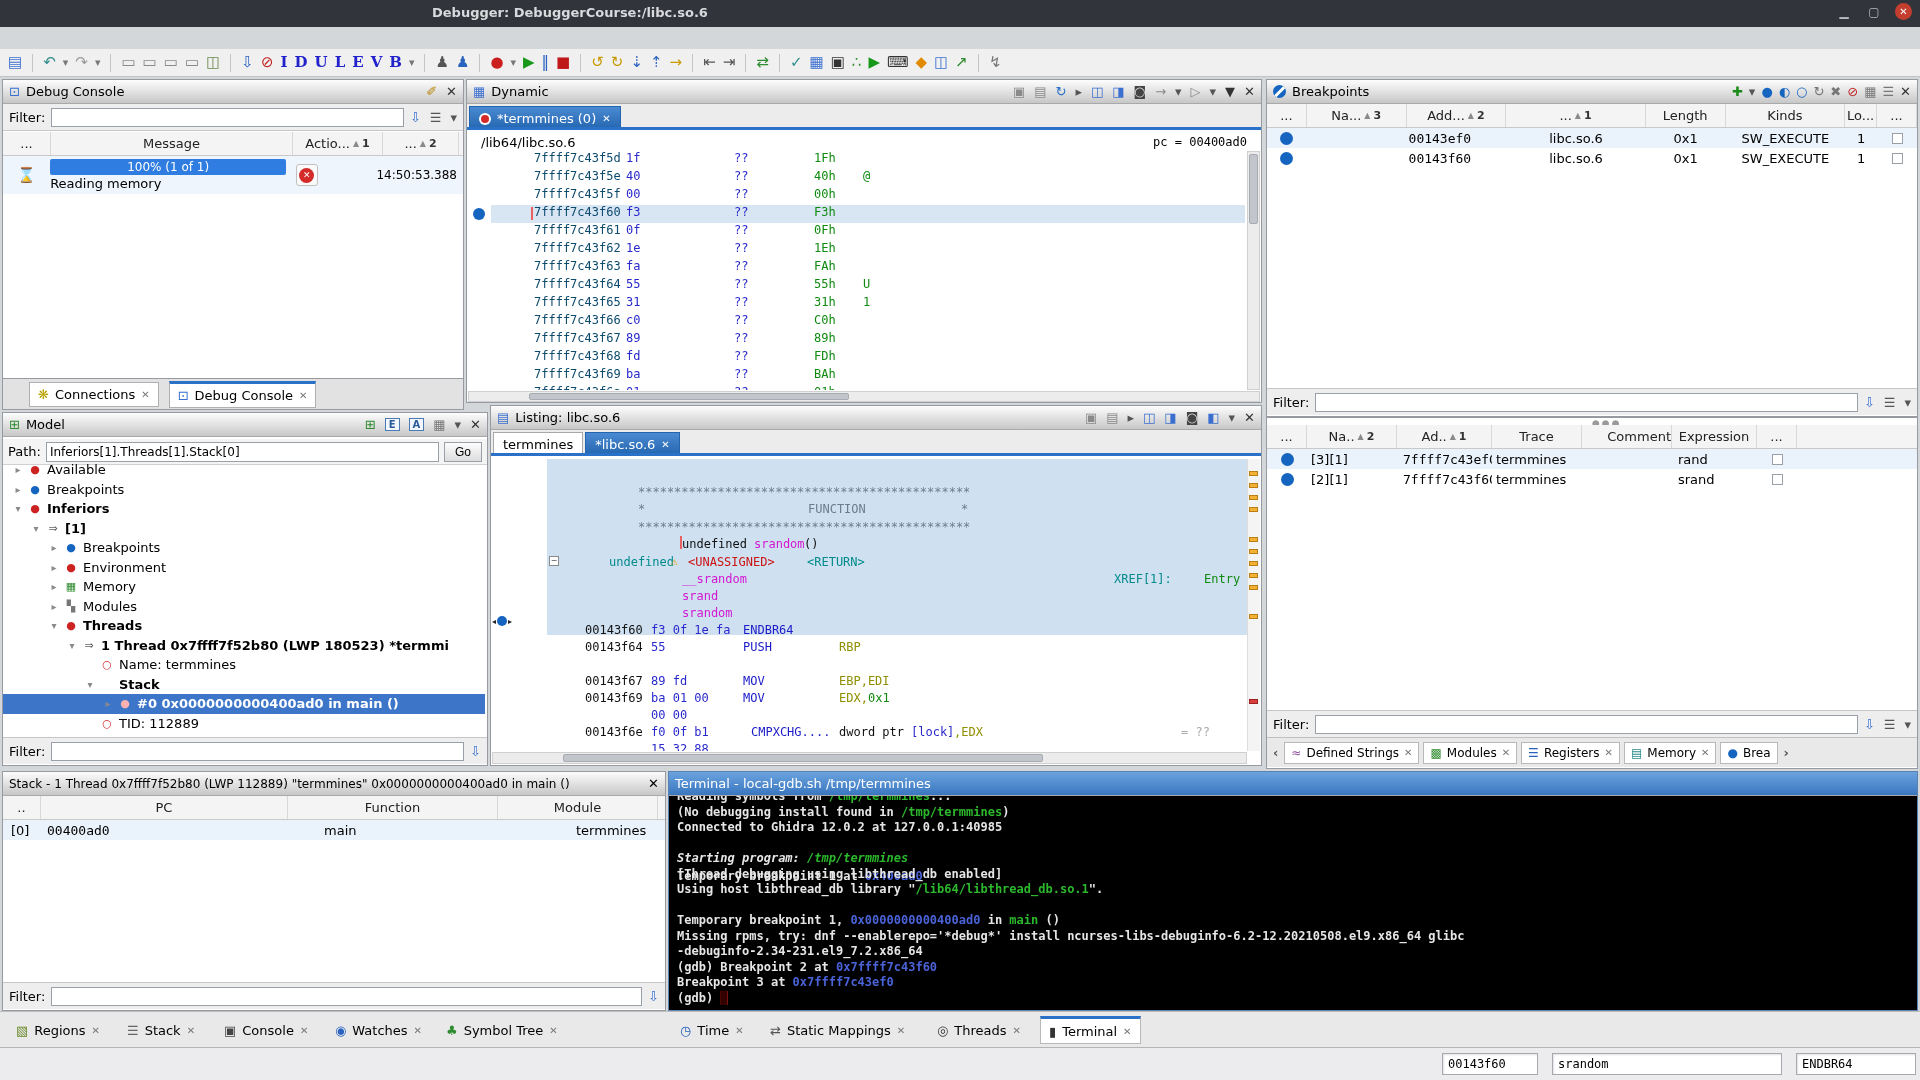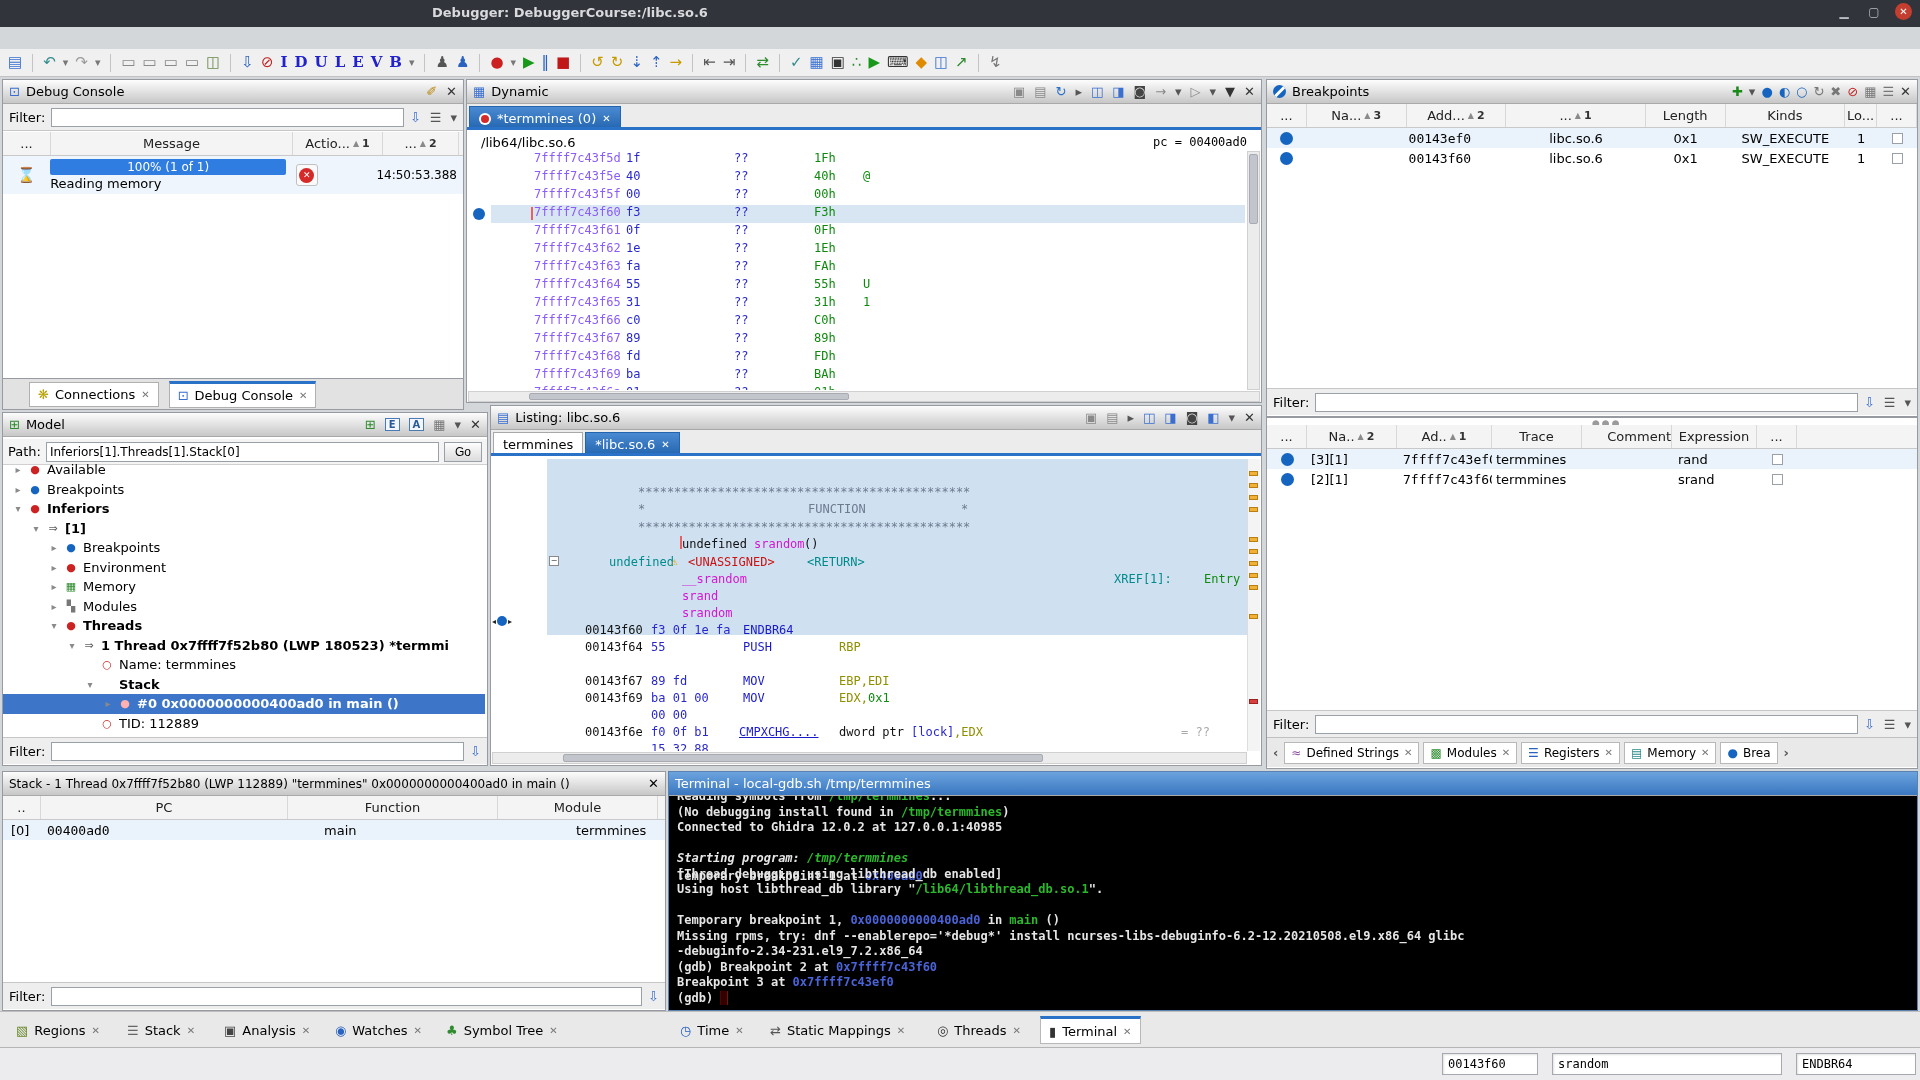--- a/index.html
+++ b/index.html
@@ -56,21 +56,21 @@
 
   
   .tree { position:absolute; overflow:hidden; }
   .trowt { display:flex; align-items:center; height:19.5px; gap:5px; font-size:13px; white-space:nowrap; }
   .trowt.sel { background:#3d76c9; color:#fff; font-weight:bold; }
   .chev { color:#8a8a8a; font-size:10px; width:10px; text-align:center; }
   .ticon { width:14px; text-align:center; font-size:11px; }
 
   
   .hexrow { position:absolute; height:18px; font:12px "DejaVu Sans Mono",monospace; white-space:pre; }
-  .h-ad{color:#8b5cf6} .h-by{color:#2828cc} .h-un{color:#2828cc} .h-hx{color:#0f8a0f} .h-as{color:#0f8a0f}
+  .h-ad{color:#0c4a6e} .h-by{color:#2828cc} .h-un{color:#2828cc} .h-hx{color:#0f8a0f} .h-as{color:#0f8a0f}
   .ls { position:absolute; white-space:pre; font:12px "DejaVu Sans Mono",monospace; }
   .c-cm{color:#6e7b8f} .c-pl{color:#111} .c-lb{color:#d218d2} .c-kw{color:#008b8b} .c-er{color:#cc1111}
   .c-rt{color:#008b8b} .c-xr{color:#008b8b} .c-en{color:#0f8a0f} .c-ad{color:#111} .c-by{color:#2828cc}
   .c-mn{color:#1a1ac8} .c-op{color:#8f8f00} .c-ct{color:#0f8a0f} .c-br{color:#2828cc} .c-eq{color:#a8a8a8}
   .c-wn{color:#e8a000; font-size:11px}
   .caretmark { position:absolute; width:2px; height:13px; background:#e86060; }
   .foldbox { position:absolute; width:10px; height:10px; border:1px solid #8a8a8a; background:#fff; color:#444; font-size:8px; line-height:8px; text-align:center; }
   .marker { position:absolute; width:9px; height:5px; background:#f2b134; border:1px solid #b87f14; }
   .marker.red { background:#d84040; border-color:#a02020; }
 
@@ -481,21 +481,21 @@
           <span class="ls c-mn" style="left: 252px; top: 1px;">MOV</span>
           <span class="ls c-op" style="left: 348px; top: 1px;">EDX,</span>
           <span class="ls c-ct" style="left: 377px; top: 1px;">0x1</span>
         </div>
         <div style="position: absolute; left: 0px; right: 0px; top: 248px; height: 17px;">
           <span class="ls c-by" style="left: 160px; top: 1px;">00 00</span>
         </div>
         <div style="position: absolute; left: 0px; right: 0px; top: 265px; height: 17px;">
           <span class="ls c-ad" style="left: 94px; top: 1px;">00143f6e</span>
           <span class="ls c-by" style="left: 160px; top: 1px;">f0 0f b1</span>
-          <span class="ls c-mn" style="left: 248px; top: 1px; text-decoration: underline;">CMPXCHG....</span>
+          <span class="ls c-mn" style="left: 260px; top: 1px;">CMPXCHG....</span>
           <span class="ls c-pl" style="left: 348px; top: 1px;">dword ptr </span>
           <span class="ls c-br" style="left: 420px; top: 1px;">[lock]</span>
           <span class="ls c-op" style="left: 463px; top: 1px;">,EDX</span>
           <span class="ls c-eq" style="left: 690px; top: 1px;">= ??</span>
         </div>
         <div style="position: absolute; left: 0px; right: 0px; top: 282px; height: 17px;">
           <span class="ls c-by" style="left: 160px; top: 1px;">15 32 88</span>
         </div>
       </div>
     <div id="listing-markers" style="position:absolute;top:53px;right:1px;width:13px;bottom:14px;background:#f4f4f4;border-left:1px solid #ddd;">
@@ -772,21 +772,21 @@
         <span>Regions</span>
         <span class="tabx" style="color:#777">✕</span>
       </div>
       <div class="btab" style="left: 119px;">
         <span style="color:#666">☰</span>
         <span>Stack</span>
         <span class="tabx" style="color:#777">✕</span>
       </div>
       <div class="btab" style="left: 216px;">
         <span style="color:#444">▣</span>
-        <span>Analysis</span>
+        <span>Console</span>
         <span class="tabx" style="color:#777">✕</span>
       </div>
       <div class="btab" style="left: 327px;">
         <span style="color:#2a62c0">◉</span>
         <span>Watches</span>
         <span class="tabx" style="color:#777">✕</span>
       </div>
       <div class="btab" style="left: 438px;">
         <span style="color:#2e8b2e">♣</span>
         <span>Symbol Tree</span>

